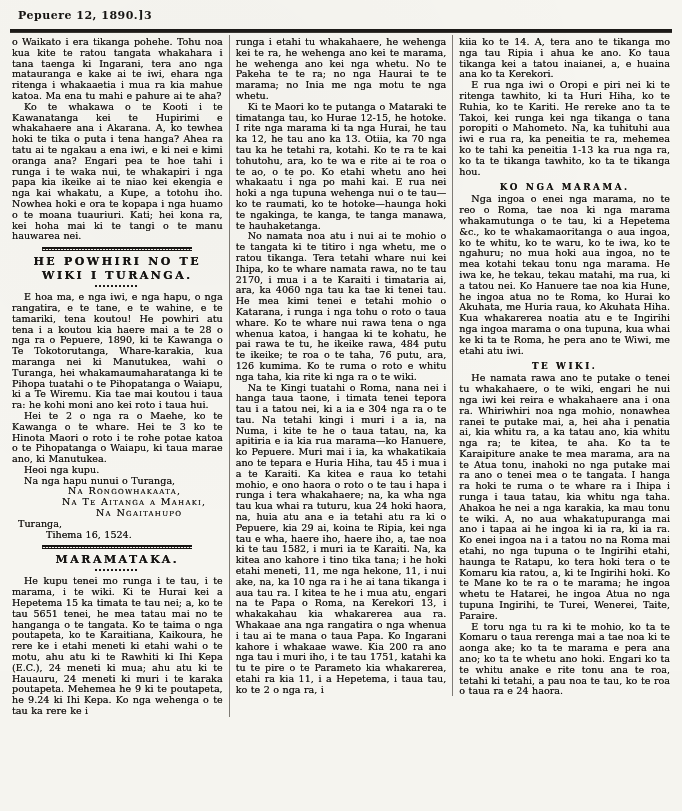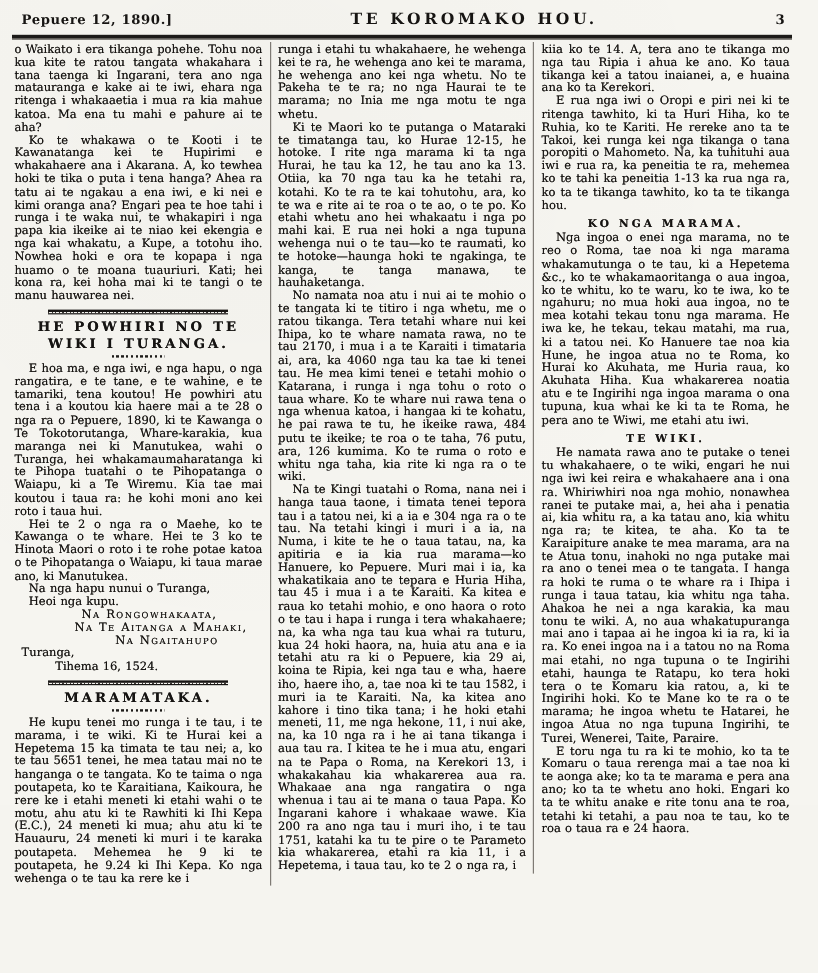--- a/index.html
+++ b/index.html
@@ -6,21 +6,21 @@
   html,body { width:682px; height:811px; }
   body {
     background:#f5f4ef;
     font-family:"DejaVu Serif", serif;
     color:#161412;
     overflow:hidden;
     position:relative;
   }
   .page {
     width:682px; height:671px;
-    padding:6px 18px 0 6px;
+    padding:6px 6px 0 6px;
     background:
       radial-gradient(circle at 30% 20%, rgba(0,0,0,0.015), transparent 60%),
       #f6f5f0;
   }
   
   .running-head {
     display:flex; align-items:baseline;
     padding:3px 10px 3px 12px;
     height:22px;
   }
@@ -69,41 +69,40 @@
   .ind-5 { margin-left:6px; }
   .ind-6 { margin-left:34px; }
 </style>
 </head>
 <body>
 
 <div class="page">
 
   <div class="running-head">
     <span class="rh-date">Pepuere 12, 1890.]</span>
-    <span class="rh-title">TE KOROMAKO HOU.</span>
     <span class="rh-page">3</span>
   </div>
   <div class="head-rule"></div>
 
   <div class="columns">
 
     <div class="col col-1 body-text">
       <p class="para no-indent">o Waikato i era tikanga pohehe. Tohu noa kua kite te ratou tangata whakahara i tana taenga ki Ingarani, tera ano nga matauranga e kake ai te iwi, ehara nga ritenga i whakaaetia i mua ra kia mahue katoa. Ma ena tu mahi e pahure ai te aha?</p>
       <p class="para">Ko te whakawa o te Kooti i te Kawanatanga kei te Hupirimi e whakahaere ana i Akarana. A, ko tewhea hoki te tika o puta i tena hanga? Ahea ra tatu ai te ngakau a ena iwi, e ki nei e kimi oranga ana? Engari pea te hoe tahi i runga i te waka nui, te whakapiri i nga papa kia ikeike ai te niao kei ekengia e nga kai whakatu, a Kupe, a totohu iho. Nowhea hoki e ora te kopapa i nga huamo o te moana tuauriuri. Kati; hei kona ra, kei hoha mai ki te tangi o te manu hauwarea nei.</p>
 
       <div class="separator"></div>
 
       <h2 class="article-heading">HE POWHIRI NO TE WIKI I TURANGA.</h2>
       <div class="heading-rule"></div>
 
       <p class="para">E hoa ma, e nga iwi, e nga hapu, o nga rangatira, e te tane, e te wahine, e te tamariki, tena koutou! He powhiri atu tena i a koutou kia haere mai a te 28 o nga ra o Pepuere, 1890, ki te Kawanga o Te Tokotorutanga, Whare-karakia, kua maranga nei ki Manutukea, wahi o Turanga, hei whakamaumaharatanga ki te Pihopa tuatahi o te Pihopatanga o Waiapu, ki a Te Wiremu. Kia tae mai koutou i taua ra: he kohi moni ano kei roto i taua hui.</p>
       <p class="para">Hei te 2 o nga ra o Maehe, ko te Kawanga o te whare. Hei te 3 ko te Hinota Maori o roto i te rohe potae katoa o te Pihopatanga o Waiapu, ki taua marae ano, ki Manutukea.</p>
 
+      <div class="sig-plain">Heoi nga kupu.</div>
       <div class="sig-plain">Na nga hapu nunui o Turanga,</div>
-      <div class="sig-plain">Heoi nga kupu.</div>
       <div class="sig-caps ind-2">Na Rongowhakaata,</div>
       <div class="sig-caps ind-3">Na Te Aitanga a Mahaki,</div>
       <div class="sig-caps ind-4">Na Ngaitahupo</div>
       <div class="ind-5">Turanga,</div>
       <div class="ind-6">Tihema 16, 1524.</div>
 
       <div class="separator"></div>
 
       <h2 class="article-heading">MARAMATAKA.</h2>
       <div class="heading-rule"></div>

